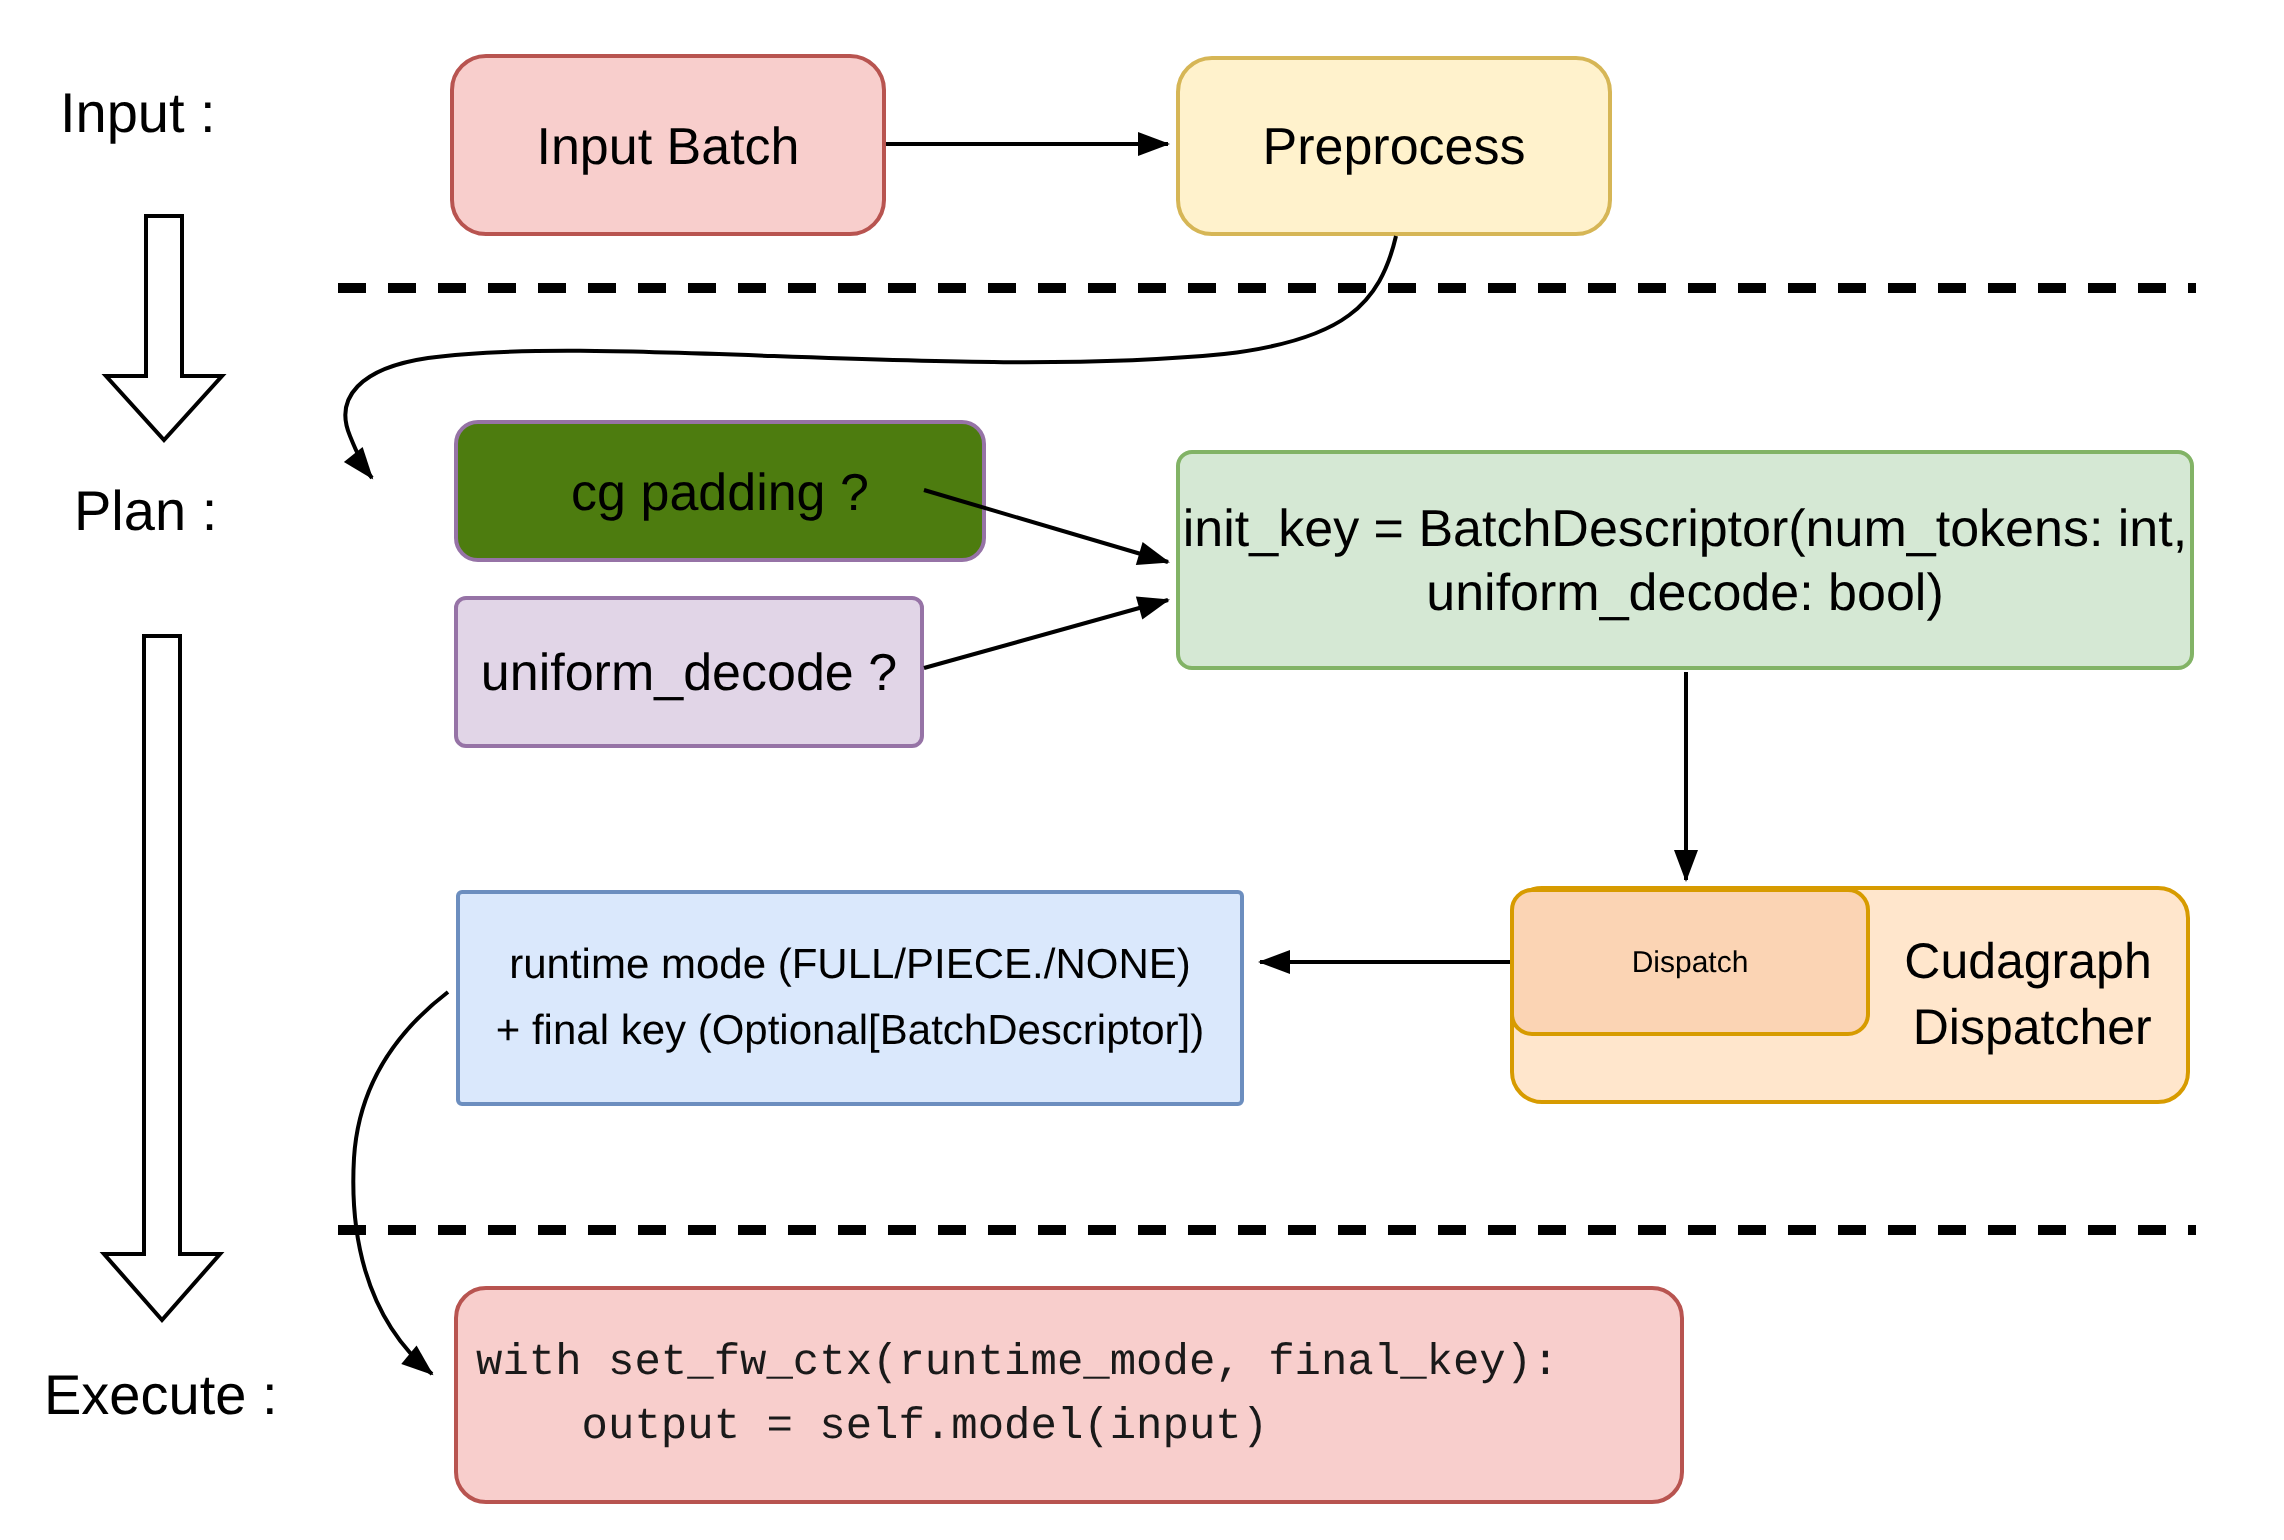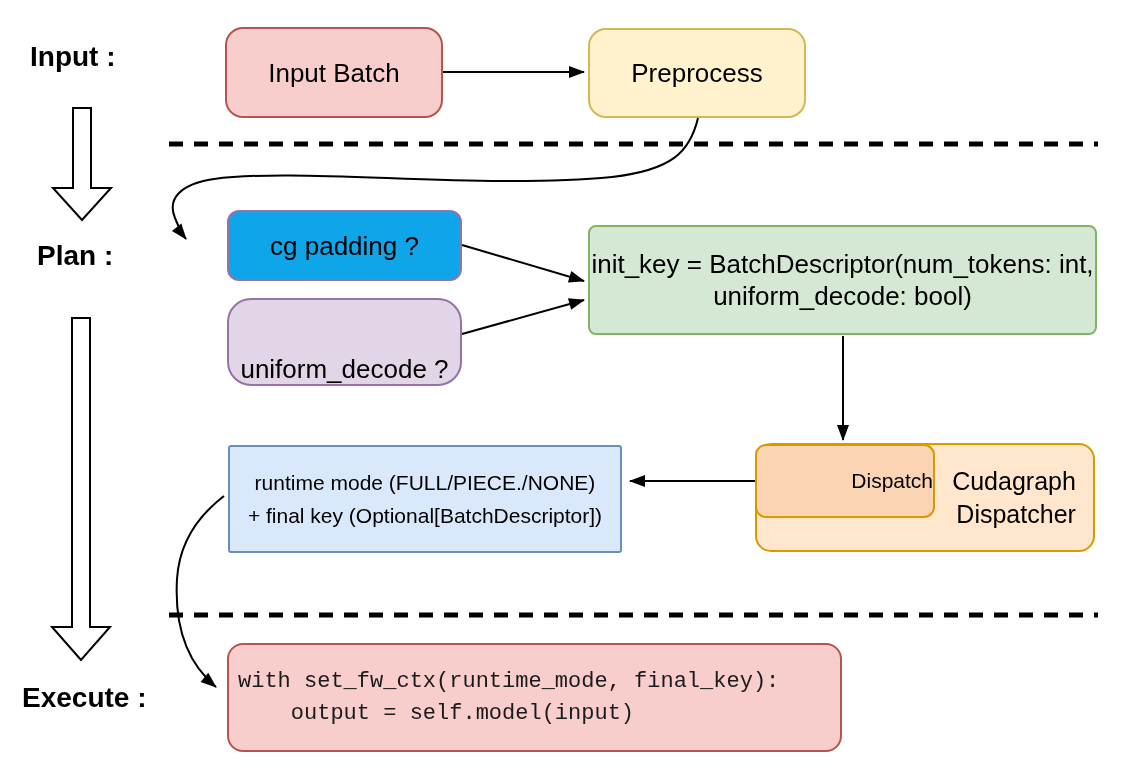--- a/index.html
+++ b/index.html
@@ -18,21 +18,21 @@
   #wires {
     position: absolute;
     left: 0; top: 0;
     width: 1142px;
     height: 770px;
     pointer-events: none;
     z-index: 5;
   }
   .stage-label {
     position: absolute;
-    font-weight: bold;
+    font-weight: normal;
     font-size: 28px;
     color: #000000;
     white-space: nowrap;
     z-index: 2;
   }
   .node {
     position: absolute;
     box-sizing: border-box;
     border: 2px solid #000;
     border-radius: 18px;
@@ -43,21 +43,21 @@
     color: #000000;
     z-index: 1;
   }
   .node .lbl {
     white-space: pre-line;
     text-align: center;
   }
   .fs-main  { font-size: 26px; line-height: 30px; }
   .fs-green { font-size: 26px; line-height: 32px; }
   .fs-blue  { font-size: 21px; line-height: 33px; }
-  .fs-disp  { font-size: 21px; justify-content: flex-end; }
+  .fs-disp  { font-size: 15px; }
   .fs-cud   { font-size: 25px; line-height: 33px; }
   #node-execute-code {
     justify-content: flex-start;
     z-index: 2;
   }
   #node-execute-code .lbl {
     white-space: pre;
     text-align: left;
     font-family: "Liberation Mono", "DejaVu Sans Mono", monospace;
     font-size: 22px;
@@ -90,25 +90,25 @@
   <div class="stage-label" style="left:22px; top:682px;">Execute :</div>
 
   <div class="node fs-main" id="node-input-batch" style="left: 225px; top: 27px; width: 218px; height: 91px; background: rgb(248, 206, 204); border-color: rgb(184, 84, 80);">
     <span class="lbl">Input Batch</span>
   </div>
 
   <div class="node fs-main" id="node-preprocess" style="left: 588px; top: 28px; width: 218px; height: 90px; background: rgb(255, 242, 204); border-color: rgb(214, 182, 86);">
     <span class="lbl">Preprocess</span>
   </div>
 
-  <div class="node fs-main" id="node-cg-padding" style="left: 227px; top: 210px; width: 235px; height: 71px; border-radius: 12px; background: #0ea5e9; border-color: rgb(150, 115, 166);">
+  <div class="node fs-main" id="node-cg-padding" style="left: 227px; top: 210px; width: 266px; height: 71px; border-radius: 12px; background: #4d7c0f; border-color: rgb(150, 115, 166);">
     <span class="lbl">cg padding ?</span>
   </div>
 
-  <div class="node fs-main" id="node-uniform-decode" style="left: 227px; top: 298px; width: 235px; height: 88px; border-radius: 24px; background: rgb(225, 213, 231); border-color: rgb(150, 115, 166); align-items: flex-end;">
+  <div class="node fs-main" id="node-uniform-decode" style="left: 227px; top: 298px; width: 235px; height: 76px; border-radius: 6px; background: rgb(225, 213, 231); border-color: rgb(150, 115, 166);">
     <span class="lbl">uniform_decode ?</span>
   </div>
 
   <div class="node fs-green" id="node-init-key" style="left: 588px; top: 225px; width: 509px; height: 110px; border-radius: 8px; background: rgb(213, 232, 212); border-color: rgb(130, 179, 102);">
     <span class="lbl">init_key = BatchDescriptor(num_tokens: int,
 uniform_decode: bool)</span>
   </div>
 
   <div class="node" id="node-cudagraph-dispatcher" style="left: 755px; top: 443px; width: 340px; height: 109px; border-radius: 16px; background: rgb(255, 230, 204); border-color: rgb(215, 155, 0);"></div>
   <div id="cudagraph-label" class="fs-cud" style="left:933px; top:443px; width:162px; height:109px;">Cudagraph

